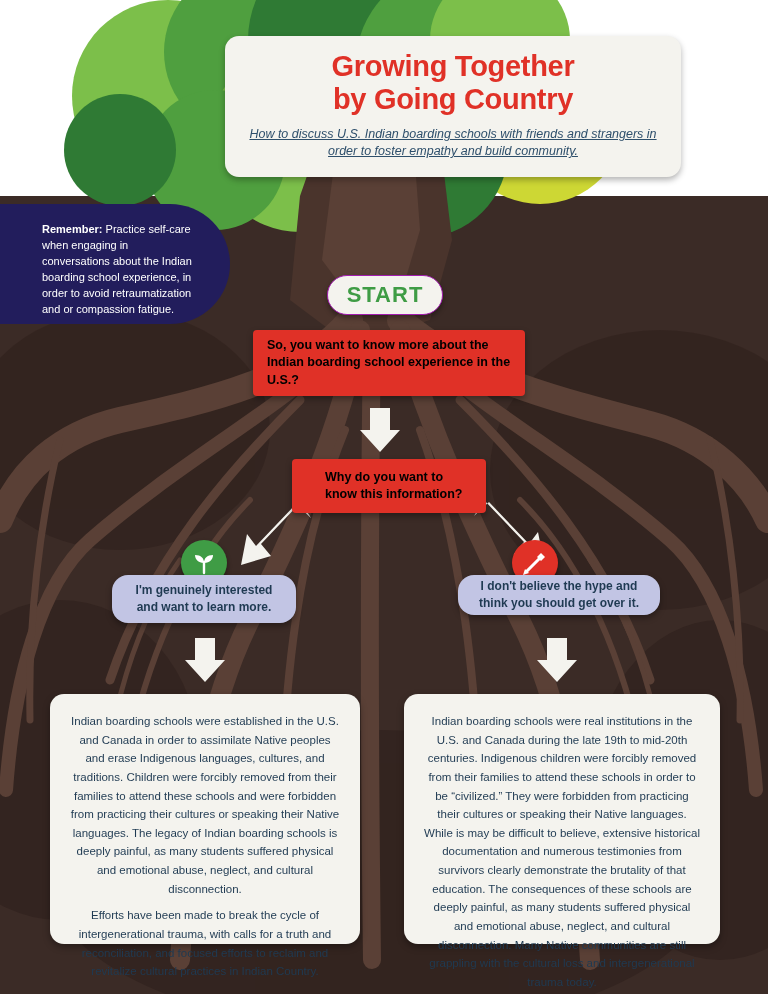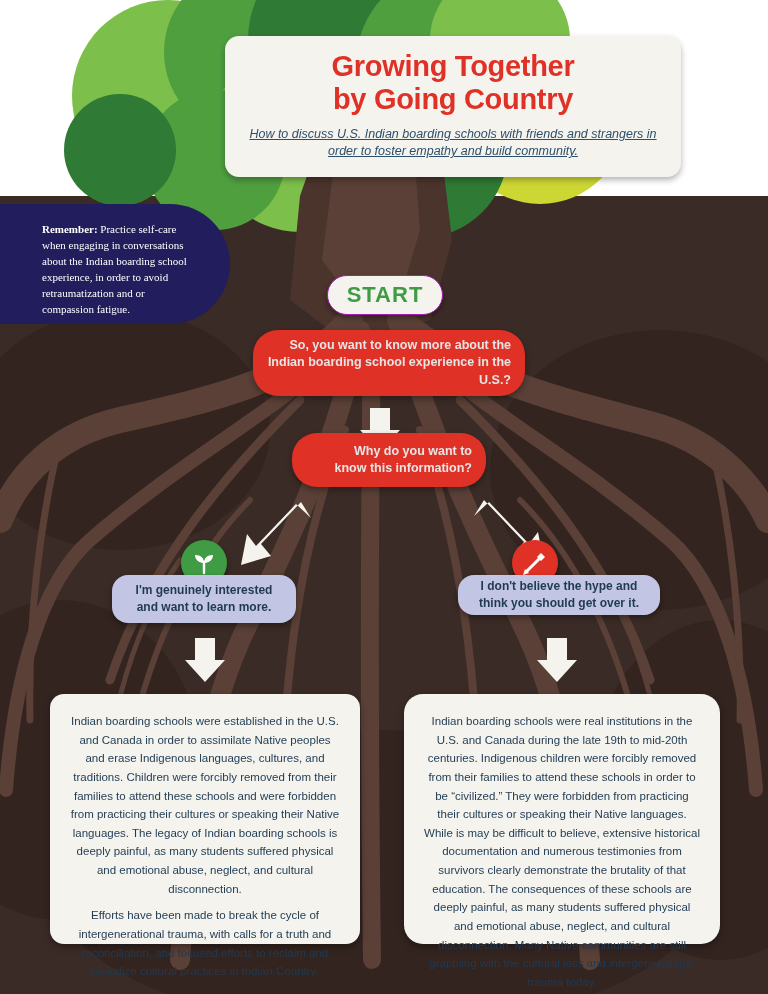--- a/index.html
+++ b/index.html
@@ -68,21 +68,20 @@
     width: 230px;
     height: 120px;
     background: #221d5c;
     border-top-right-radius: 70px;
     border-bottom-right-radius: 70px;
     box-sizing: border-box;
     padding: 18px 34px 18px 42px;
     color: #ffffff;
     font-size: 11px;
     line-height: 1.45;
-    font-family: Liberation Serif, serif;
   }
   .remember b { font-weight: bold; }
 
   
   .start-pill {
     position: absolute;
     left: 327px;
     top: 275px;
     width: 116px;
     height: 40px;
@@ -99,35 +98,35 @@
     color: #3f9c45;
     font-size: 22px;
     font-weight: bold;
     letter-spacing: 1px;
   }
 
   
   .node-red {
     position: absolute;
     background: #e03127;
-    border-radius: 25px;
+    border-radius: 4px;
     box-shadow: 0 3px 6px rgba(0,0,0,0.35);
-    color: #e5e5e5;
+    color: #000000;
     font-size: 12.5px;
     font-weight: bold;
     line-height: 1.38;
-    text-align: right;
+    text-align: left;
     display: flex;
     align-items: center;
     justify-content: center;
     box-sizing: border-box;
     padding: 8px 14px;
   }
   #node-q1 { left: 253px; top: 330px; width: 272px; height: 66px; }
-  #node-q2 { left: 292px; top: 433px; width: 194px; height: 54px; padding-left: 33px; }
+  #node-q2 { left: 292px; top: 459px; width: 194px; height: 54px; padding-left: 33px; }
 
   
   .node-option {
     position: absolute;
     border-radius: 16px;
     box-shadow: 0 3px 6px rgba(0,0,0,0.35);
     font-size: 12px;
     font-weight: bold;
     line-height: 1.38;
     text-align: center;
@@ -162,21 +161,21 @@
     border-radius: 14px;
     box-shadow: 0 3px 7px rgba(0,0,0,0.35);
     box-sizing: border-box;
     padding: 18px 20px;
     color: #1f3a52;
     font-size: 11.5px;
     line-height: 1.62;
     text-align: center;
   }
   #answer-left  { left: 50px; top: 694px; width: 310px; height: 250px; }
-  #answer-right { left: 404px; top: 694px; width: 316px; height: 250px; border-radius: 19px; }
+  #answer-right { left: 404px; top: 694px; width: 316px; height: 250px; }
   .answer-card p { margin: 0 0 8px 0; }
   .answer-card p:last-child { margin-bottom: 0; }
 </style>
 </head>
 <body>
 
 <div class="page">
 
   <svg class="bg-svg" viewBox="0 0 768 994">
 

